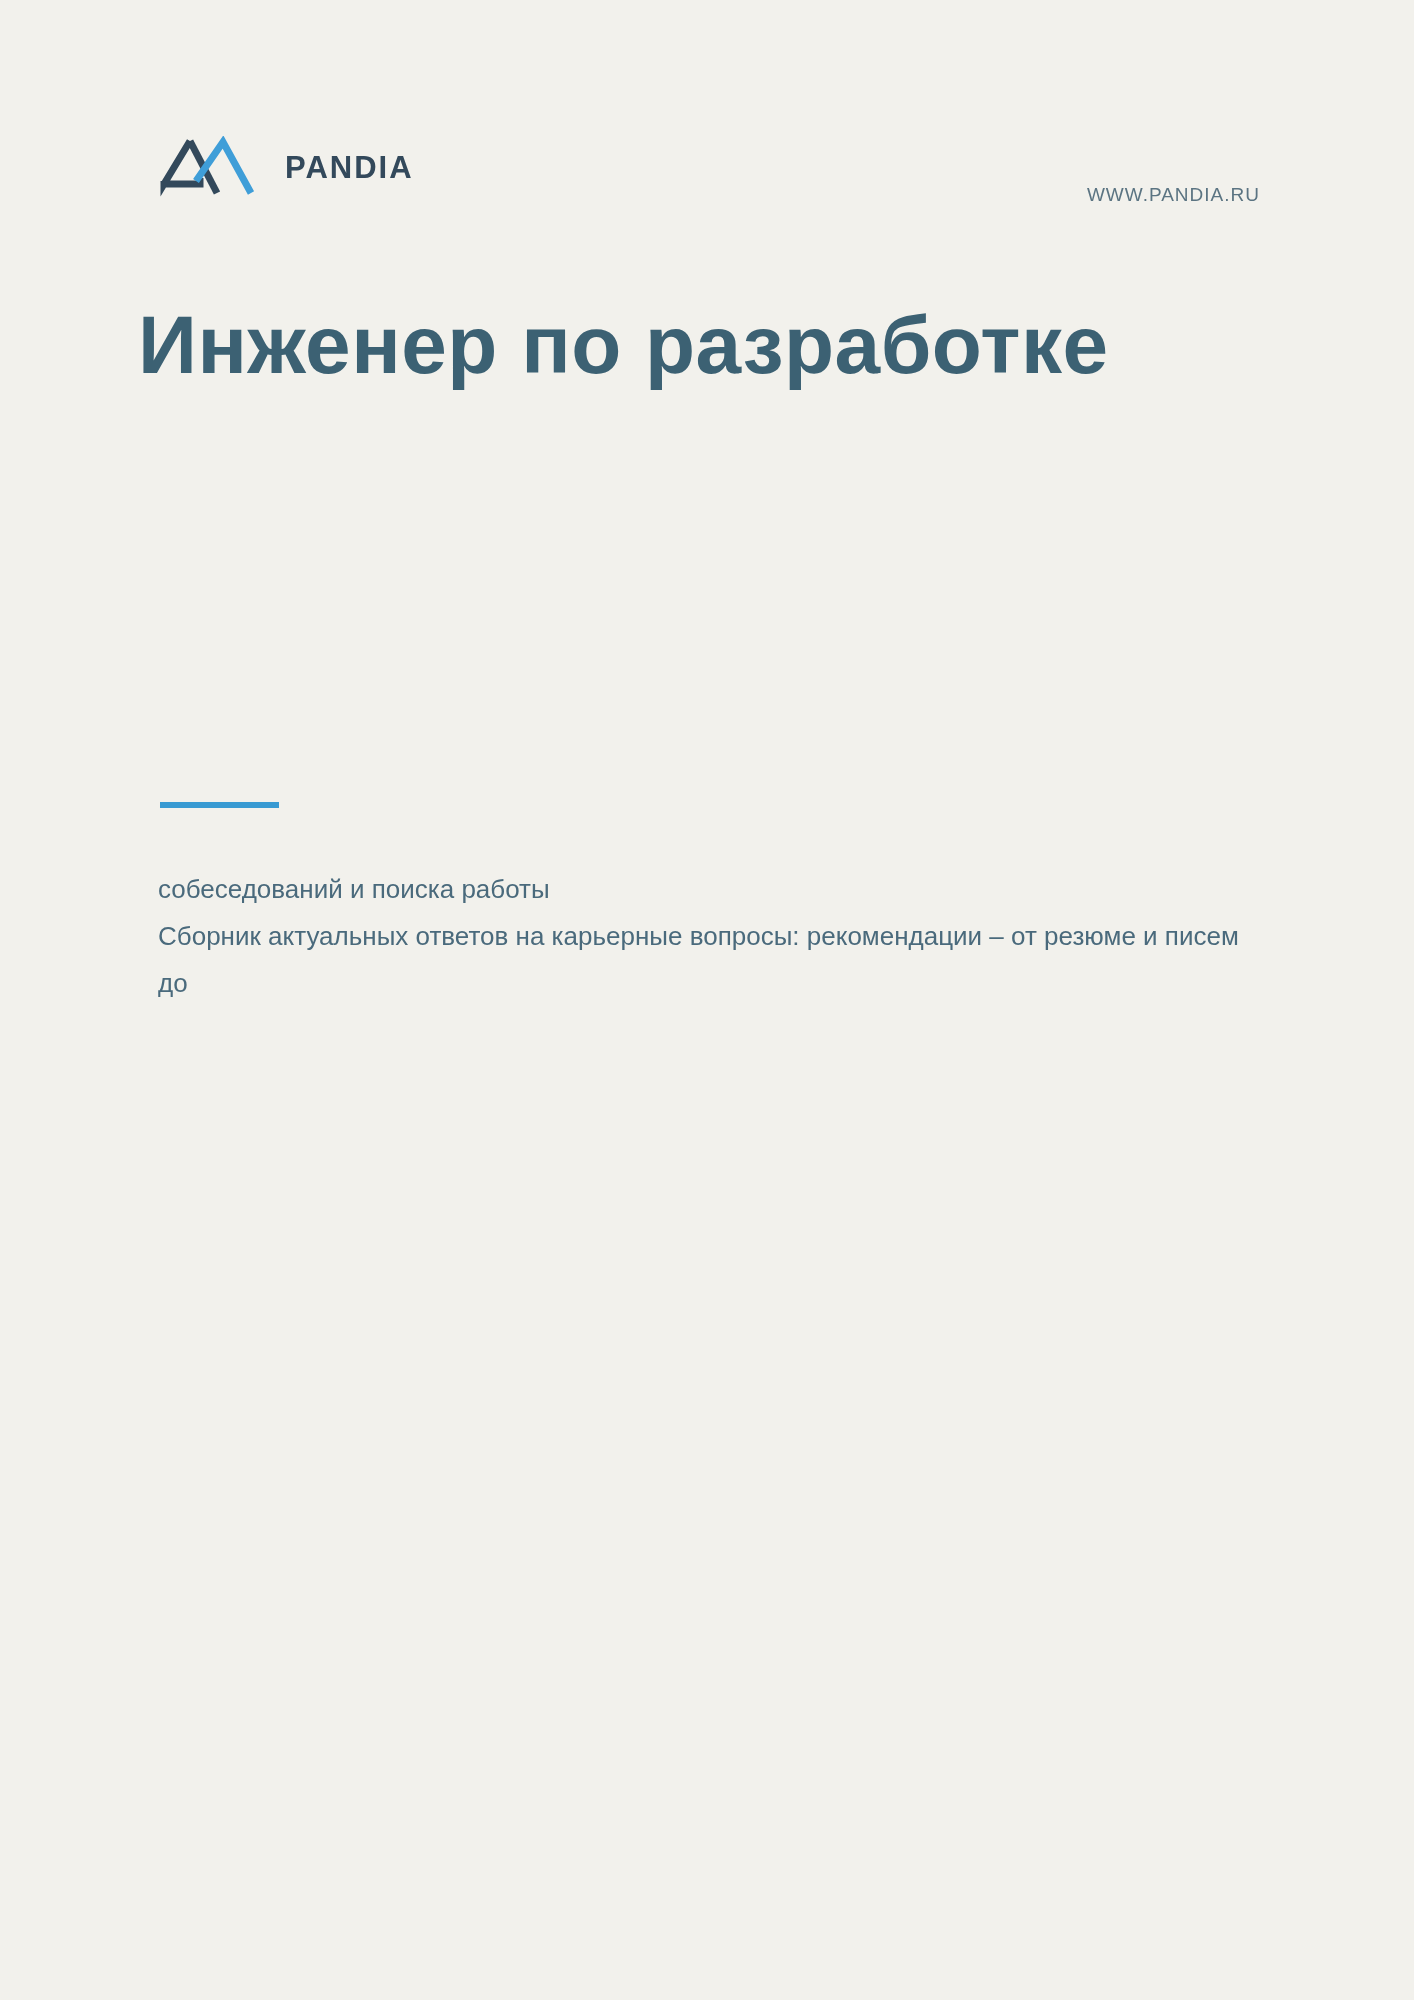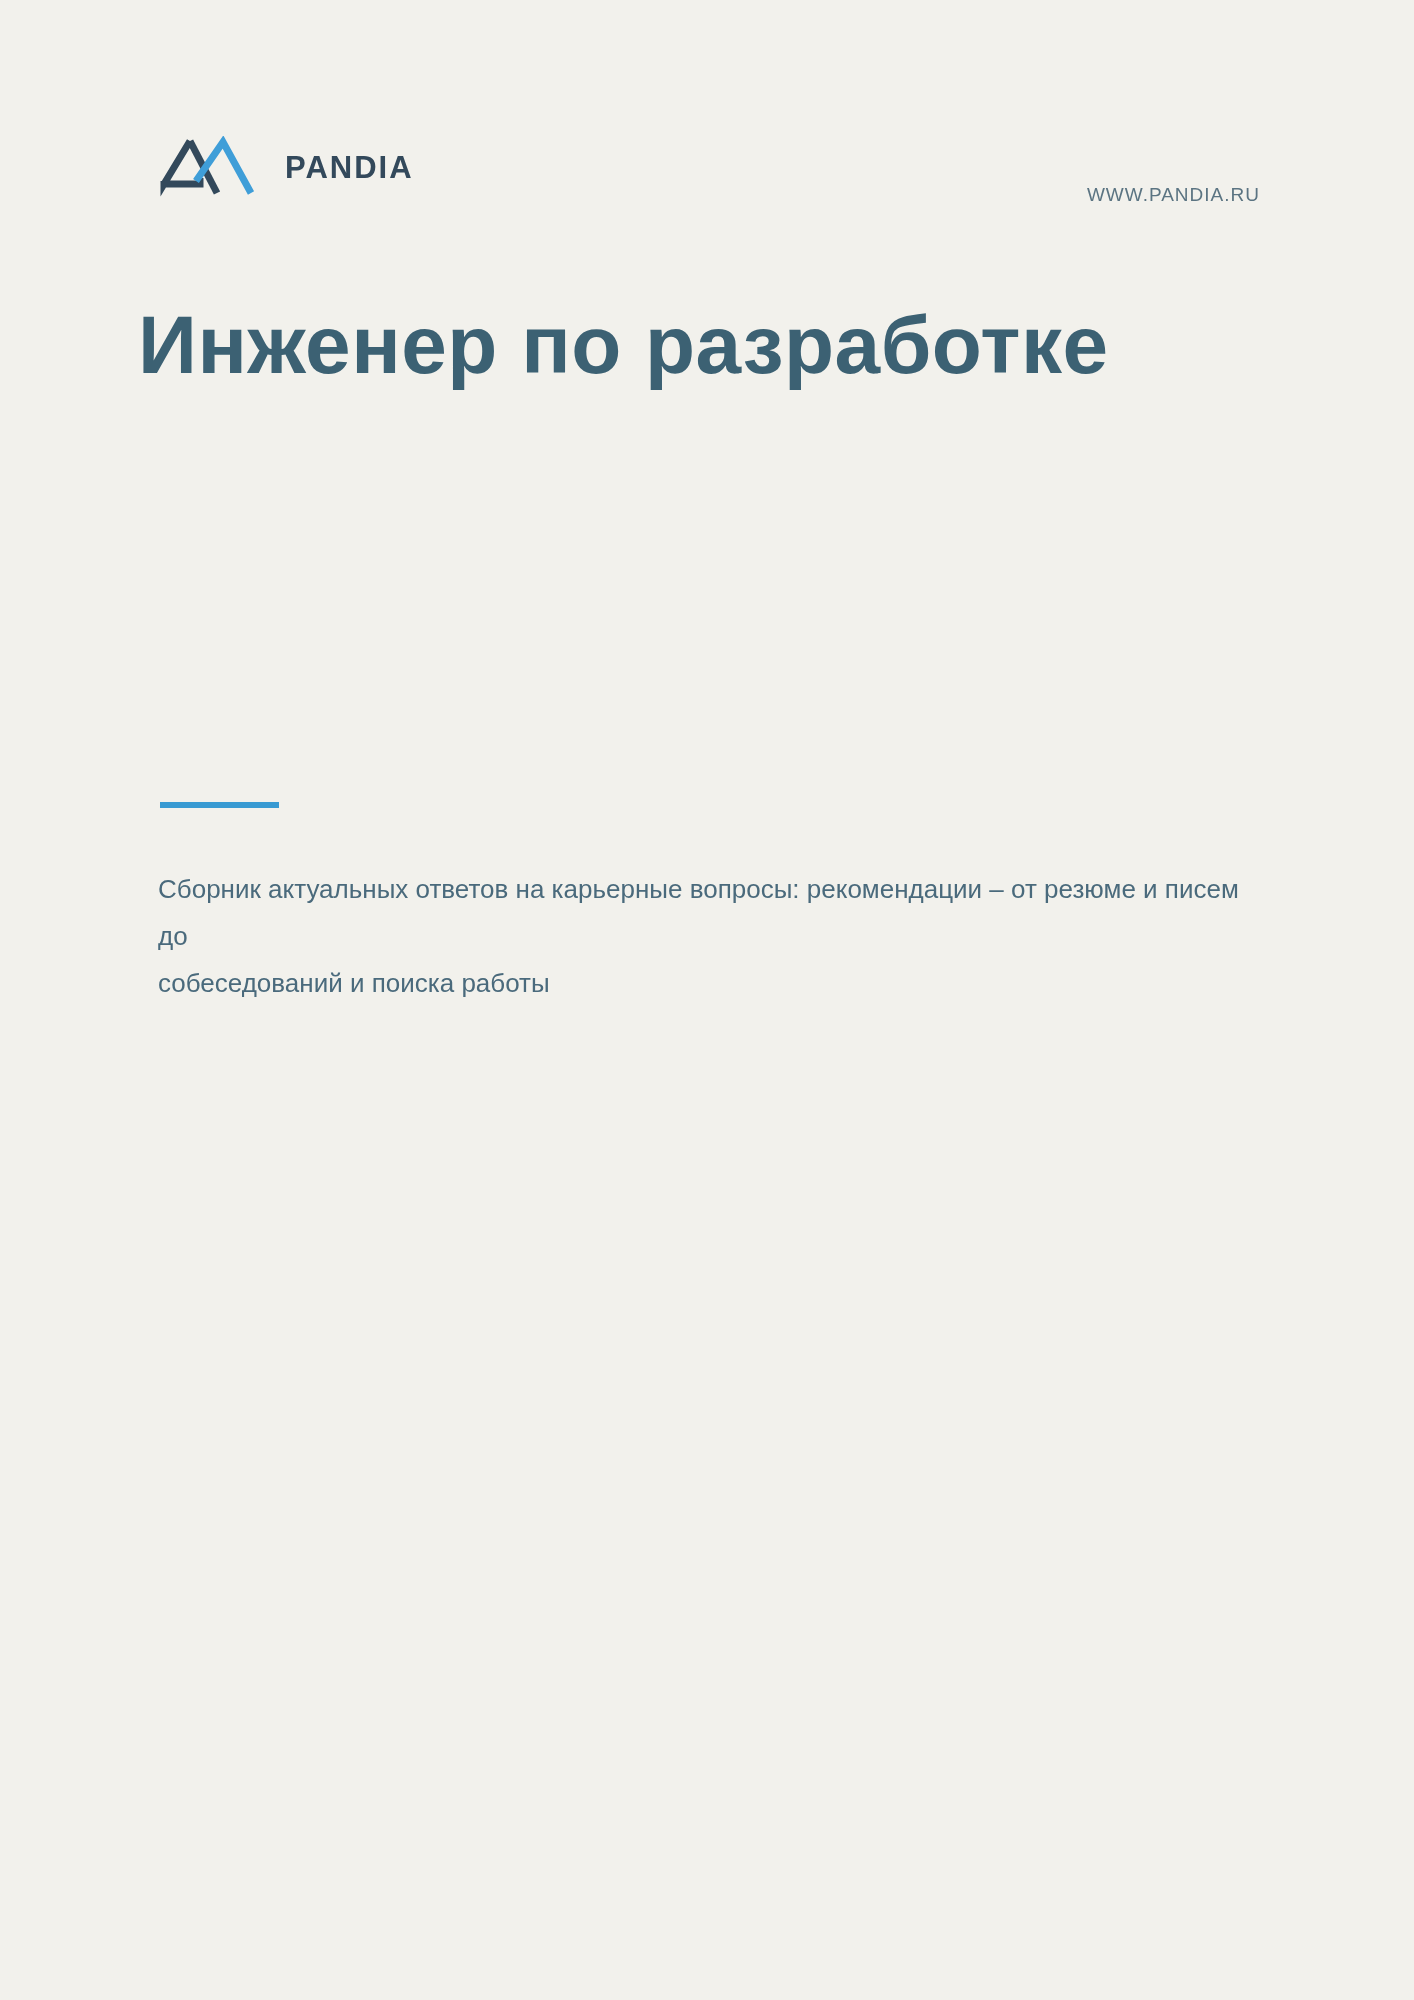--- a/index.html
+++ b/index.html
@@ -93,17 +93,17 @@
 
   <span class="site-url">WWW.PANDIA.RU</span>
 
   <h1 class="page-title">
     <div>Инженер по разработке</div>
   </h1>
 
   <div class="divider"></div>
 
   <div class="subtitle">
+    <div>собеседований и поиска работы</div>
     <div>Сборник актуальных ответов на карьерные вопросы: рекомендации – от резюме и писем до</div>
-    <div>собеседований и поиска работы</div>
   </div>
 
 </div>
 
 </body></html>

